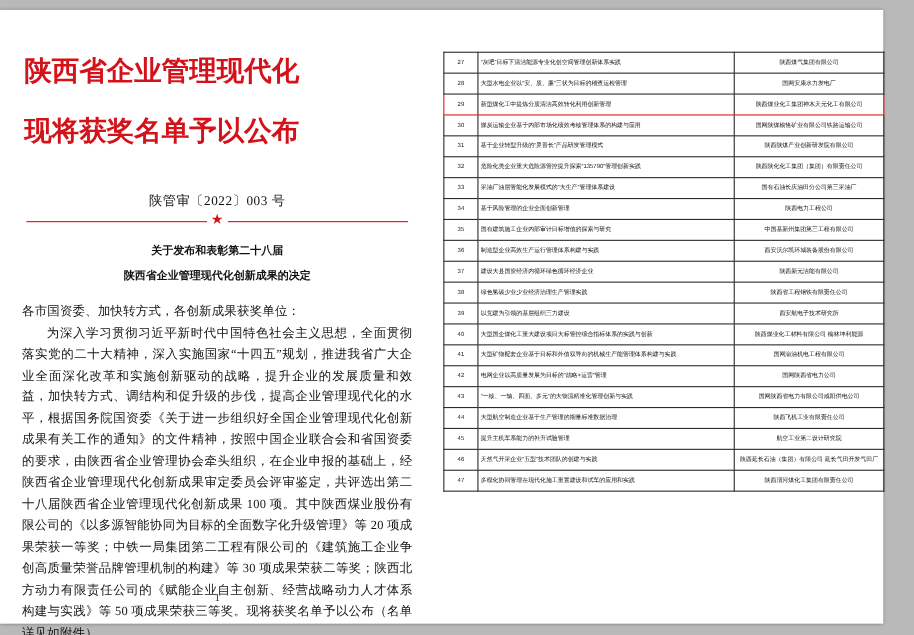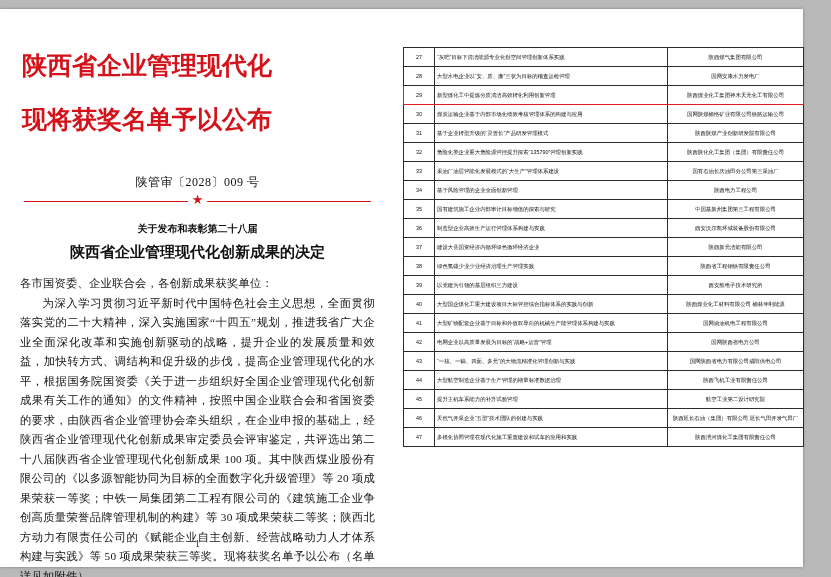--- a/index.html
+++ b/index.html
@@ -79,21 +79,21 @@
   .decision-title {
     margin-top: 16px;
     text-align: center;
     font-size: 10px;
     font-weight: bold;
     color: #111;
     line-height: 22px;
   }
   .decision-sub {
     text-align: center;
-    font-size: 15px;
+    font-size: 10px;
     font-weight: bold;
     color: #111;
     line-height: 20px;
     margin-top: 2px;
   }
   .body-text {
     margin-top: 12px;
     font-size: 11.3px;
     line-height: 19.5px;
     color: #131313;
@@ -167,28 +167,28 @@
 <body>
 
 <div class="page">
   <div class="sheet">
 
     <div class="left-col">
       <div class="doc-title">
         <div class="big">陕西省企业管理现代化</div>
         <div class="big">现将获奖名单予以公布</div>
       </div>
-      <div class="doc-number">陕管审〔2028〕009 号</div>
+      <div class="doc-number">陕管审〔2022〕003 号</div>
       <div class="red-line">
         <span class="red-star">★</span>
       </div>
       <div class="decision-title">关于发布和表彰第二十八届</div>
       <div class="decision-sub">陕西省企业管理现代化创新成果的决定</div>
       <div class="body-text">
-        <p>各市国资委、企业联合会，各创新成果获奖单位：</p>
+        <p>各市国资委、加快转方式，各创新成果获奖单位：</p>
         <p class="indent">为深入学习贯彻习近平新时代中国特色社会主义思想，全面贯彻落实党的二十大精神，深入实施国家“十四五”规划，推进我省广大企业全面深化改革和实施创新驱动的战略，提升企业的发展质量和效益，加快转方式、调结构和促升级的步伐，提高企业管理现代化的水平，根据国务院国资委《关于进一步组织好全国企业管理现代化创新成果有关工作的通知》的文件精神，按照中国企业联合会和省国资委的要求，由陕西省企业管理协会牵头组织，在企业申报的基础上，经陕西省企业管理现代化创新成果审定委员会评审鉴定，共评选出第二十八届陕西省企业管理现代化创新成果 100 项。其中陕西煤业股份有限公司的《以多源智能协同为目标的全面数字化升级管理》等 20 项成果荣获一等奖；中铁一局集团第二工程有限公司的《建筑施工企业争创高质量荣誉品牌管理机制的构建》等 30 项成果荣获二等奖；陕西北方动力有限责任公司的《赋能企业自主创新、经营战略动力人才体系构建与实践》等 50 项成果荣获三等奖。现将获奖名单予以公布（名单详见如附件）。</p>
 
       </div>
       <div class="page-num">1</div>
     </div>
 
     <div class="right-col">
       <table class="award-table">
         <tbody>
             <tr>

